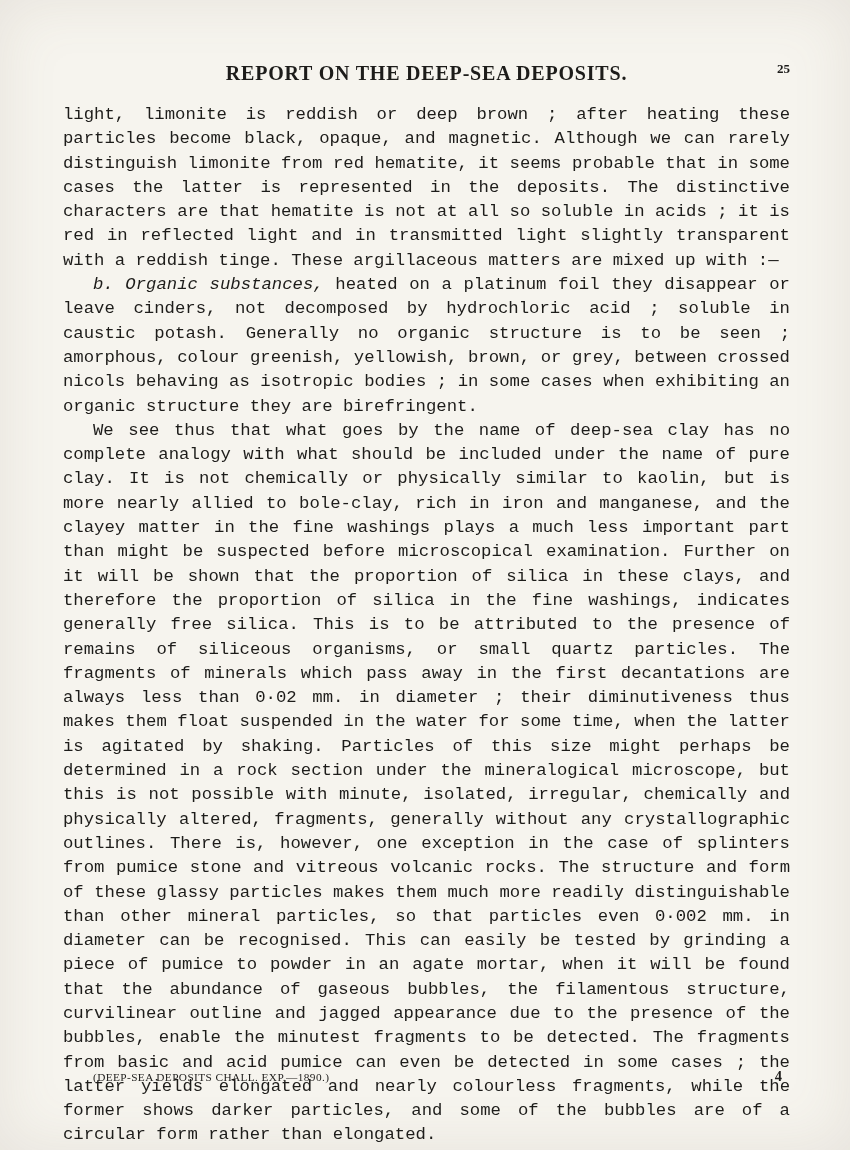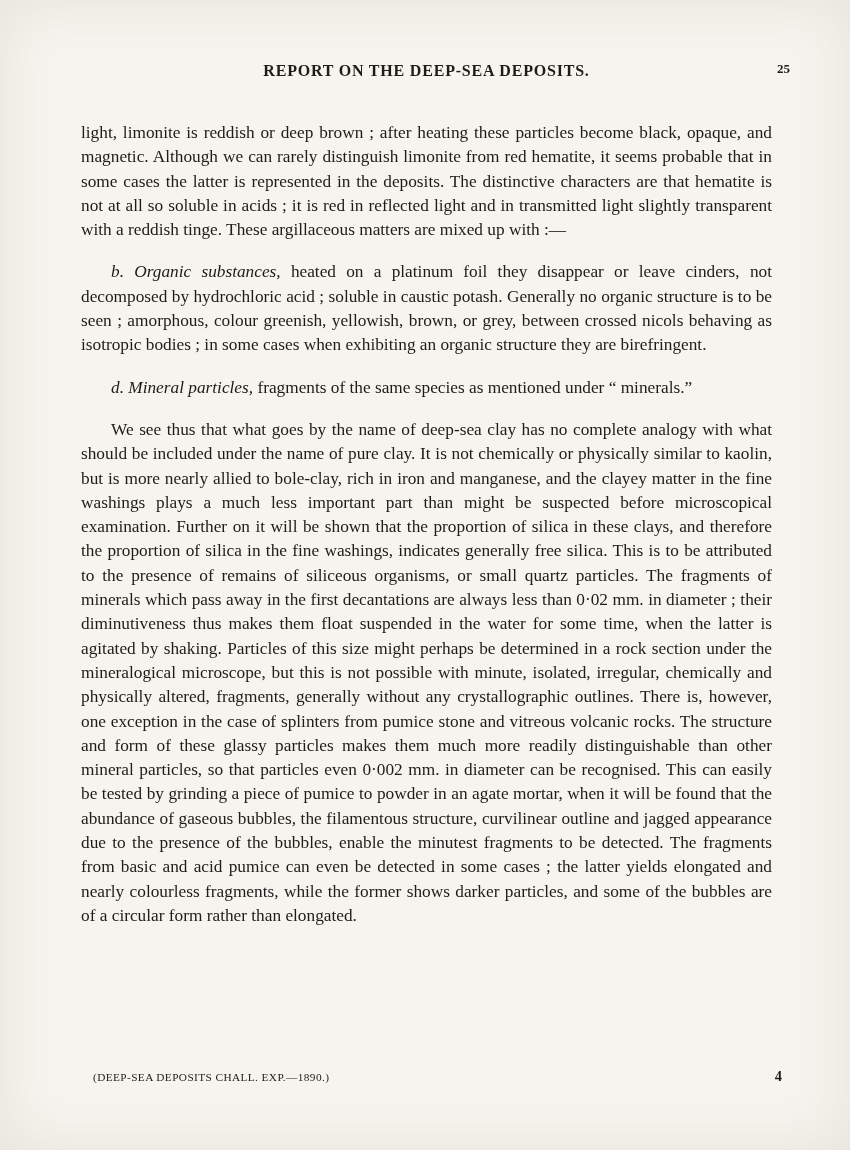--- a/index.html
+++ b/index.html
@@ -24,40 +24,40 @@
     left: 63px;
     width: 727px;
     height: 20px;
   }
   .running-head .title {
     position: absolute;
     left: 0;
     right: 0;
     text-align: center;
     font-weight: bold;
-    font-size: 16px;
+    font-size: 20px;
     letter-spacing: 0.8px;
   }
   .running-head .pagenum {
     position: absolute;
     right: 0;
     top: -1px;
     font-weight: bold;
     font-size: 13px;
   }
   .body-text {
     position: absolute;
     top: 103px;
     left: 63px;
     width: 727px;
     font-size: 17.3px;
     line-height: 24.3px;
     text-align: justify;
   }
-  .para { margin: 18px; }
+  .para { margin: 0; font-family: Liberation Mono, monospace; }
   .para.indent { text-indent: 30px; }
   .ital { font-style: italic; }
   .page-footer {
     position: absolute;
     top: 1068px;
     left: 63px;
     width: 727px;
     height: 20px;
   }
   .page-footer .sig-left {
@@ -85,21 +85,20 @@
     <div class="pagenum">25</div>
   </div>
 
   <div class="body-text">
 
     <p class="para"><span>light, limonite is reddish or deep brown ; after heating these particles become black, opaque, and magnetic.  Although we can rarely distinguish limonite from red hematite, it seems probable that in some cases the latter is represented in the deposits.  The distinctive characters are that hematite is not at all so soluble in acids ; it is red in reflected light and in transmitted light slightly transparent with a reddish tinge.  These argillaceous matters are mixed up with :—</span></p>
 
     <p class="para indent"><span class="ital">b. Organic substances,</span><span> heated on a platinum foil they disappear or leave cinders, not decomposed by hydrochloric acid ; soluble in caustic potash.  Generally no organic structure is to be seen ; amorphous, colour greenish, yellowish, brown, or grey, between crossed nicols behaving as isotropic bodies ; in some cases when exhibiting an organic structure they are birefringent.</span></p>
 
 
-    <p class="para indent"><span class="ital">d. Mineral particles,</span><span> fragments of the same species as mentioned under “ minerals.”</span></p>
 
     <p class="para indent"><span>We see thus that what goes by the name of deep-sea clay has no complete analogy with what should be included under the name of pure clay.  It is not chemically or physically similar to kaolin, but is more nearly allied to bole-clay, rich in iron and manganese, and the clayey matter in the fine washings plays a much less important part than might be suspected before microscopical examination.  Further on it will be shown that the proportion of silica in these clays, and therefore the proportion of silica in the fine washings, indicates generally free silica.  This is to be attributed to the presence of remains of siliceous organisms, or small quartz particles.  The fragments of minerals which pass away in the first decantations are always less than 0·02 mm. in diameter ; their diminutiveness thus makes them float suspended in the water for some time, when the latter is agitated by shaking.  Particles of this size might perhaps be determined in a rock section under the mineralogical microscope, but this is not possible with minute, isolated, irregular, chemically and physically altered, fragments, generally without any crystallographic outlines.  There is, however, one exception in the case of splinters from pumice stone and vitreous volcanic rocks.  The structure and form of these glassy particles makes them much more readily distinguishable than other mineral particles, so that particles even 0·002 mm. in diameter can be recognised.  This can easily be tested by grinding a piece of pumice to powder in an agate mortar, when it will be found that the abundance of gaseous bubbles, the filamentous structure, curvilinear outline and jagged appearance due to the presence of the bubbles, enable the minutest fragments to be detected.  The fragments from basic and acid pumice can even be detected in some cases ; the latter yields elongated and nearly colourless fragments, while the former shows darker particles, and some of the bubbles are of a circular form rather than elongated.</span></p>
 
   </div>
 
   <div class="page-footer">
     <div class="sig-left">(DEEP-SEA DEPOSITS CHALL. EXP.—1890.)</div>
     <div class="sig-right">4</div>
   </div>
 

